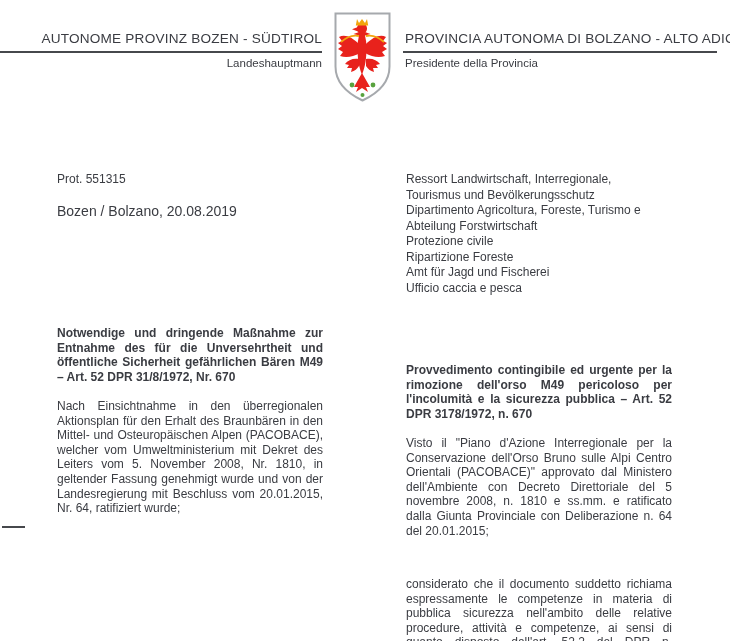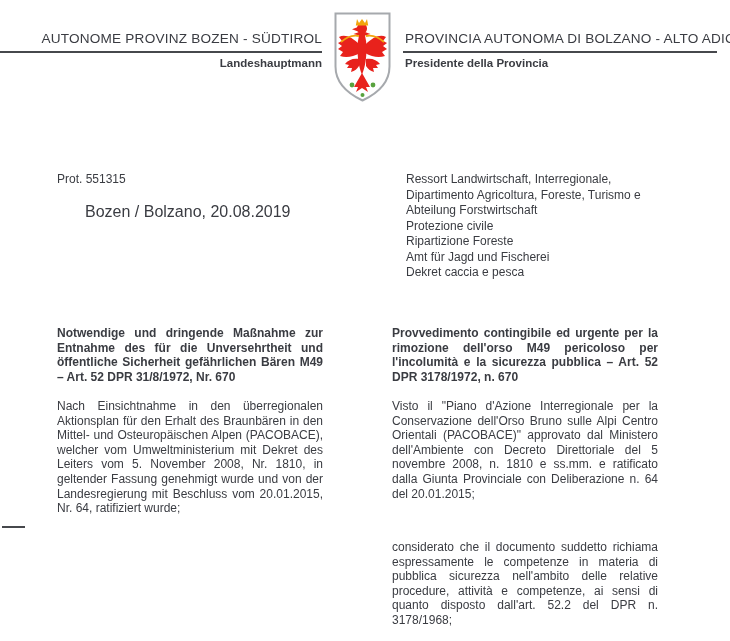--- a/index.html
+++ b/index.html
@@ -21,41 +21,41 @@
   }
   .header-left .header-title{right:0;text-align:right;}
   .header-right .header-title{left:2px;text-align:left;}
   .header-rule{
     position:absolute;top:51px;height:2px;
     background:var(--rule-color,#46484c);
   }
   .header-left .header-rule{left:0;right:0;}
   .header-right .header-rule{left:0;right:1px;}
   .header-sub{
-    position:absolute;top:57px;font-size:11.5px;white-space:nowrap;font-weight:bold;
+    position:absolute;top:57px;font-size:11.5px;white-space:nowrap;
   }
   .header-left .header-sub{right:0;text-align:right;}
   .header-right .header-sub{left:2px;text-align:left;}
   
   .crest{position:absolute;left:332px;top:11px;width:61px;height:92px;}
   .shield{fill:#ffffff;stroke:var(--shield-border,#a6a9ad);stroke-width:2;}
   .eagle{fill:var(--eagle-red,#e8221c);}
   .crown{fill:var(--gold,#f2a50c);}
   .swirl{stroke:var(--gold,#f2a50c);stroke-width:1.8;fill:none;}
   .green-dot{fill:var(--green,#58a23e);}
   
   .prot{position:absolute;left:57px;top:172px;font-size:12px;text-align:center;}
-  .place-date{position:absolute;left:57px;top:203px;font-size:16px;margin-left:28px;}
+  .place-date{position:absolute;left:57px;top:203px;font-size:14px;}
   .recipient{position:absolute;left:406px;top:172px;width:290px;
     font-size:12px;line-height:15.5px;}
   
   .blk{position:absolute;width:266px;font-size:12px;line-height:14.6px;
     text-align:justify;text-align-last:left;}
   .col-l{left:57px;}
-  .col-r{left:392px;}
+  .col-r{left:406px;margin-top:37px;}
   .blk.title{font-weight:700;top:326px;}
   .blk.para1{top:399px;}
   .blk.para2{top:540px;}
   
   .fold-mark{position:absolute;left:2px;top:526px;width:23px;height:2px;
     background:var(--rule-color,#46484c);}
 </style>
 </head>
 <body>
 
@@ -92,26 +92,27 @@
     <div class="header-title">PROVINCIA AUTONOMA DI BOLZANO - ALTO ADIGE</div>
     <div class="header-rule"></div>
     <div class="header-sub">Presidente della Provincia</div>
   </div>
 
   <div class="prot">Prot. 551315</div>
   <div class="place-date">Bozen / Bolzano, 20.08.2019</div>
 
   <div class="recipient">
     <div>Ressort Landwirtschaft, Interregionale,</div>
+    <div>Tourismus und Bevölkerungsschutz</div>
     <div>Dipartimento Agricoltura, Foreste, Turismo e</div>
     <div>Abteilung Forstwirtschaft</div>
     <div>Protezione civile</div>
     <div>Ripartizione Foreste</div>
     <div>Amt für Jagd und Fischerei</div>
-    <div>Dekret caccia e pesca</div>
+    <div>Ufficio caccia e pesca</div>
   </div>
 
   <div class="blk title col-l">Notwendige und dringende Maßnahme zur Entnahme des für die Unversehrtheit und öffentliche Sicherheit gefährlichen Bären M49 – Art. 52 DPR 31/8/1972, Nr. 670</div>
   <div class="blk para1 col-l">Nach Einsichtnahme in den überregionalen Aktionsplan für den Erhalt des Braunbären in den Mittel- und Osteuropäischen Alpen (PACOBACE), welcher vom Umweltministerium mit Dekret des Leiters vom 5. November 2008, Nr. 1810, in geltender Fassung genehmigt wurde und von der Landesregierung mit Beschluss vom 20.01.2015, Nr. 64, ratifiziert wurde;</div>
 
   <div class="blk title col-r">Provvedimento contingibile ed urgente per la rimozione dell'orso M49 pericoloso per l'incolumità e la sicurezza pubblica – Art. 52 DPR 3178/1972, n. 670</div>
   <div class="blk para1 col-r">Visto il "Piano d'Azione Interregionale per la Conservazione dell'Orso Bruno sulle Alpi Centro Orientali (PACOBACE)" approvato dal Ministero dell'Ambiente con Decreto Direttoriale del 5 novembre 2008, n. 1810 e ss.mm. e ratificato dalla Giunta Provinciale con Deliberazione n. 64 del 20.01.2015;</div>
   <div class="blk para2 col-r">considerato che il documento suddetto richiama espressamente le competenze in materia di pubblica sicurezza nell'ambito delle relative procedure, attività e competenze, ai sensi di quanto disposto dall'art. 52.2 del DPR n. 3178/1968;</div>
 
   <div class="fold-mark"></div>

